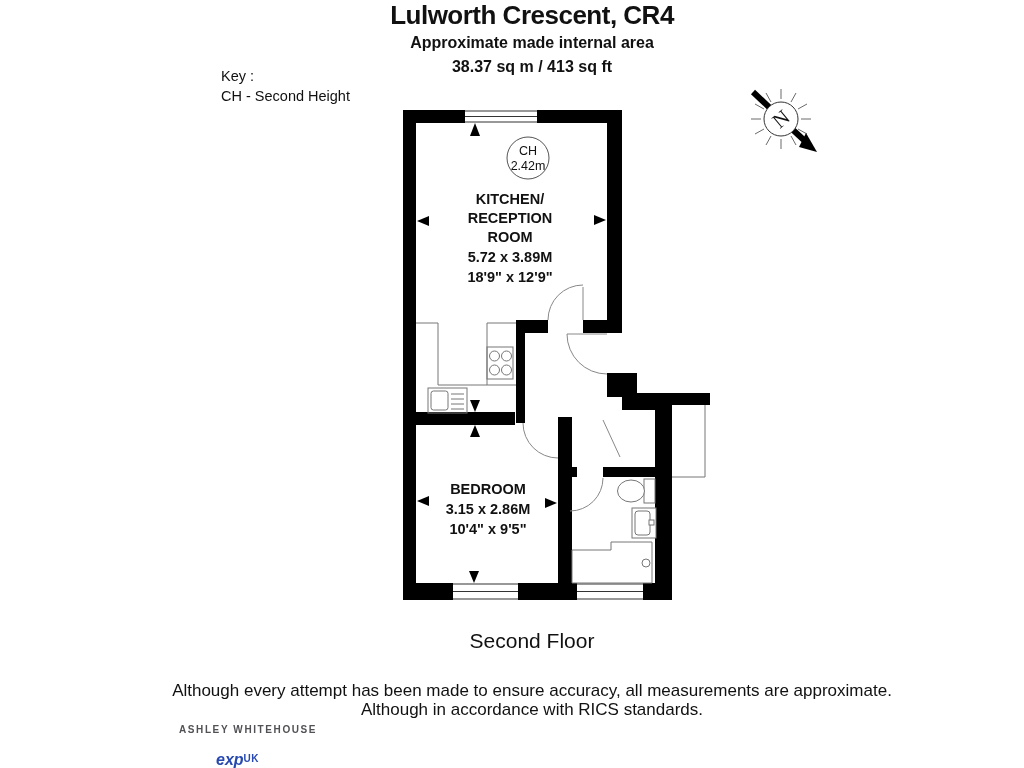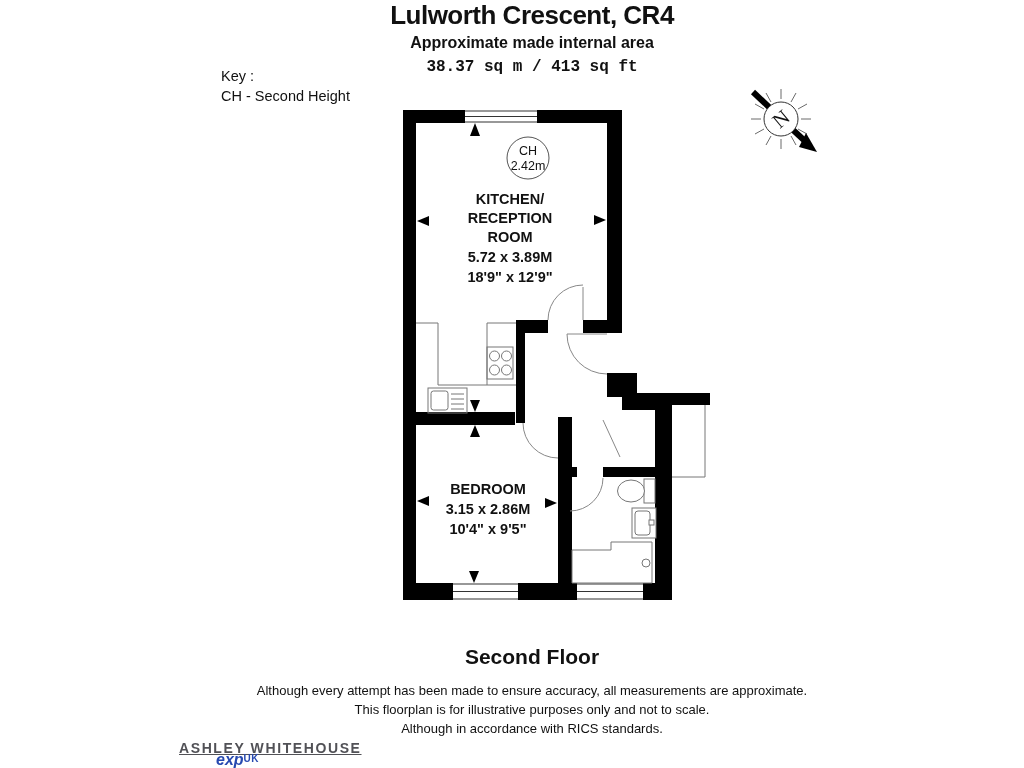--- a/index.html
+++ b/index.html
@@ -4,25 +4,25 @@
 <style>
   html,body{margin:0;padding:0;}
   body{
     width:1024px;height:768px;position:relative;background:#ffffff;
     font-family:"Liberation Sans", sans-serif;color:#111;overflow:hidden;
   }
   .abs{position:absolute;}
   .ctr{left:40px;width:984px;text-align:center;}
   .title{top:0px;font-size:26px;font-weight:bold;letter-spacing:-0.5px;}
   .subtitle{top:34px;font-size:16px;font-weight:bold;}
-  .area{top:58px;font-size:16px;font-weight:bold;font-family:Liberation Mono, monospace;}
+  .area{top:58px;font-size:16px;font-weight:bold;}
   .keyblock{left:221px;top:66px;font-size:14.5px;line-height:20px;font-weight:400;}
-  .floorlabel{top:645px;font-size:21px;font-weight:bold;}
-  .disclaimer{top:681px;font-size:13px;line-height:19px;font-weight:400;}
-  .agent{left:179px;top:740px;font-size:14px;letter-spacing:1.6px;color:#515156;font-weight:bold;text-decoration:underline;}
+  .floorlabel{top:629px;font-size:21px;font-weight:normal;}
+  .disclaimer{top:681px;font-size:17px;line-height:19px;font-weight:400;}
+  .agent{left:179px;top:724px;font-size:10px;letter-spacing:1.6px;color:#515156;font-weight:bold;}
   .brokerage{left:216px;top:751px;color:#2749b0;font-weight:bold;font-size:16px;font-style:italic;}
   .brokerage .uk{font-size:10px;font-style:normal;vertical-align:3px;letter-spacing:.5px;}
   svg text{font-family:"Liberation Sans", sans-serif;}
   .roomlabel{font-weight:bold;font-size:14.5px;fill:#111;}
   .chtext{font-size:12.5px;fill:#111;}
 </style>
 </head>
 <body>
 
 <div class="abs ctr title">Lulworth Crescent, CR4</div>
@@ -187,18 +187,17 @@
     <polygon points="817,152 799,147 806,133" fill="#000"></polygon>
     <circle cx="781" cy="119" r="17" fill="#fff" stroke="#333" stroke-width="1"></circle>
     <text x="781" y="126" text-anchor="middle" transform="rotate(-40 781 119)" style="font-family:'Liberation Serif',serif;font-size:21px;fill:#111;">N</text>
   </g>
 </svg>
 
 <div class="abs ctr floorlabel">Second Floor</div>
 
 <div class="abs ctr disclaimer">
   <div>Although every attempt has been made to ensure accuracy, all measurements are approximate.</div>
-  <div>This floorplan is for illustrative purposes only and not to scale.</div>
   <div>Although in accordance with RICS standards.</div>
 </div>
 
 <div class="abs agent">ASHLEY WHITEHOUSE</div>
 <div class="abs brokerage"><span>exp</span><span class="uk">UK</span></div>
 
 </body></html>

